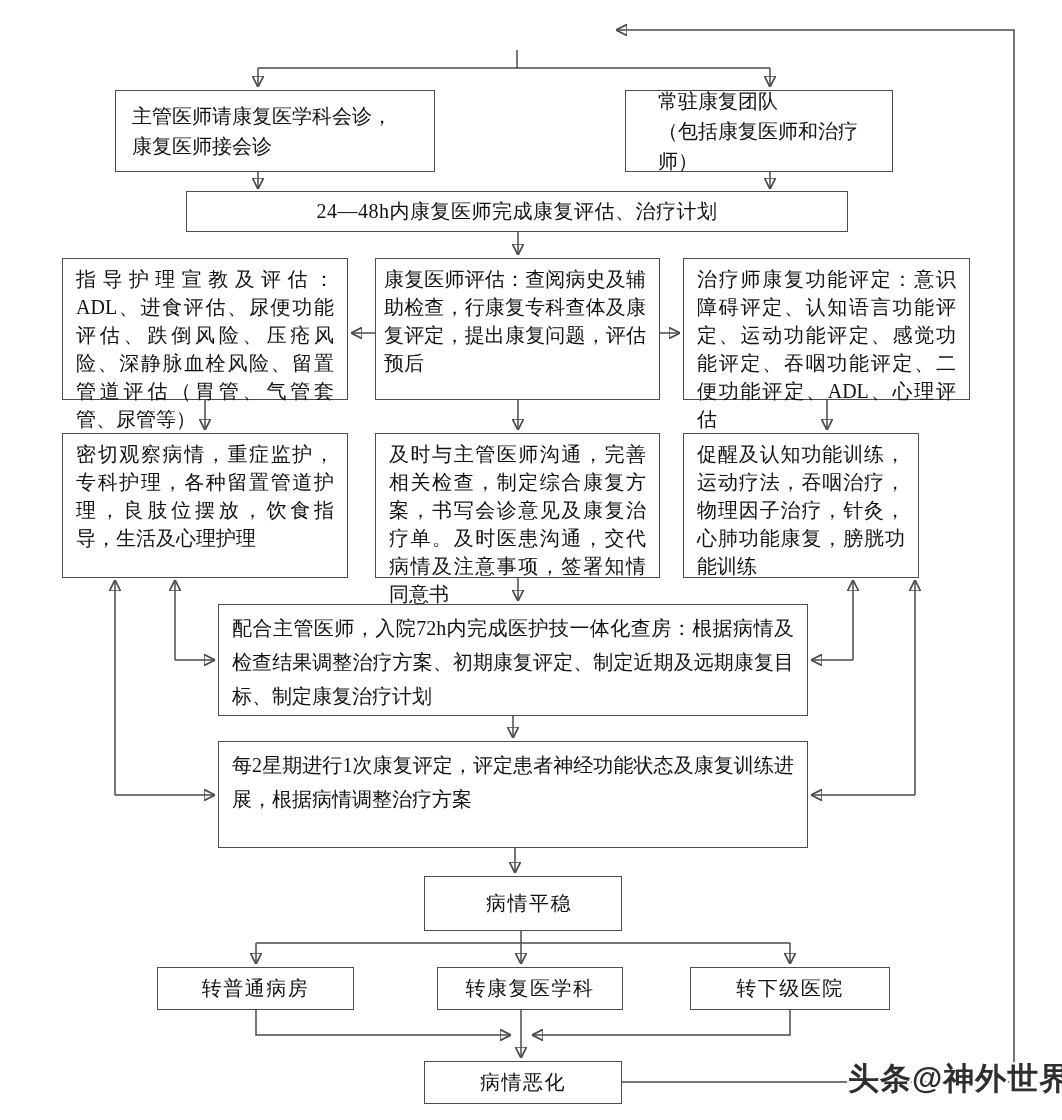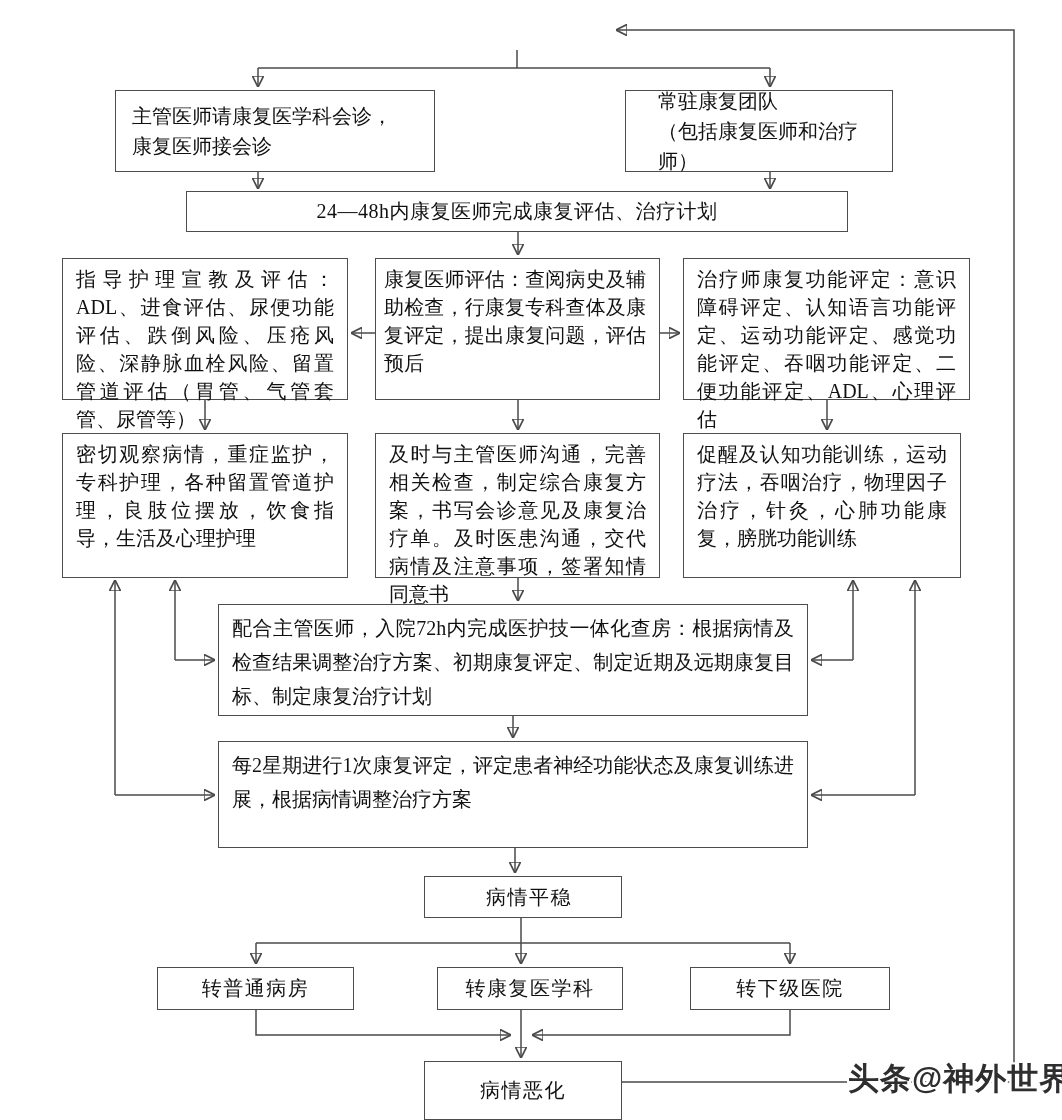--- a/index.html
+++ b/index.html
@@ -131,49 +131,49 @@
   </div>
 
   <div class="node para" style="left:62px;top:433px;width:286px;height:145px;">
     <div class="txt">密切观察病情，重症监护，专科护理，各种留置管道护理，良肢位摆放，饮食指导，生活及心理护理</div>
   </div>
 
   <div class="node para" style="left:375px;top:433px;width:285px;height:145px;">
     <div class="txt">及时与主管医师沟通，完善相关检查，制定综合康复方案，书写会诊意见及康复治疗单。及时医患沟通，交代病情及注意事项，签署知情同意书</div>
   </div>
 
-  <div class="node para" style="left:683px;top:433px;width:278px;height:145px;">
+  <div class="node para" style="left:683px;top:433px;width:236px;height:145px;">
     <div class="txt">促醒及认知功能训练，运动疗法，吞咽治疗，物理因子治疗，针灸，心肺功能康复，膀胱功能训练</div>
   </div>
 
   <div class="node para wide" style="left:218px;top:604px;width:590px;height:112px;">
     <div class="txt">配合主管医师，入院72h内完成医护技一体化查房：根据病情及检查结果调整治疗方案、初期康复评定、制定近期及远期康复目标、制定康复治疗计划</div>
   </div>
 
   <div class="node para wide" style="left:218px;top:741px;width:590px;height:107px;">
     <div class="txt">每2星期进行1次康复评定，评定患者神经功能状态及康复训练进展，根据病情调整治疗方案</div>
   </div>
 
-  <div class="node center" style="left:424px;top:876px;width:198px;height:42px;padding-left:12px;">
+  <div class="node center" style="left:424px;top:876px;width:198px;height:55px;padding-left:12px;">
     <span>病情平稳</span>
   </div>
 
   <div class="node center" style="left:157px;top:967px;width:197px;height:43px;">
     <span>转普通病房</span>
   </div>
 
   <div class="node center" style="left:437px;top:967px;width:186px;height:43px;">
     <span>转康复医学科</span>
   </div>
 
   <div class="node center" style="left:690px;top:967px;width:200px;height:43px;">
     <span>转下级医院</span>
   </div>
 
-  <div class="node center" style="left:424px;top:1061px;width:198px;height:59px;">
+  <div class="node center" style="left:424px;top:1061px;width:198px;height:43px;">
     <span>病情恶化</span>
   </div>
 
   <div id="watermark">
     <span>头条@神外世界</span>
   </div>
 
 </div>
 
 </body></html>

